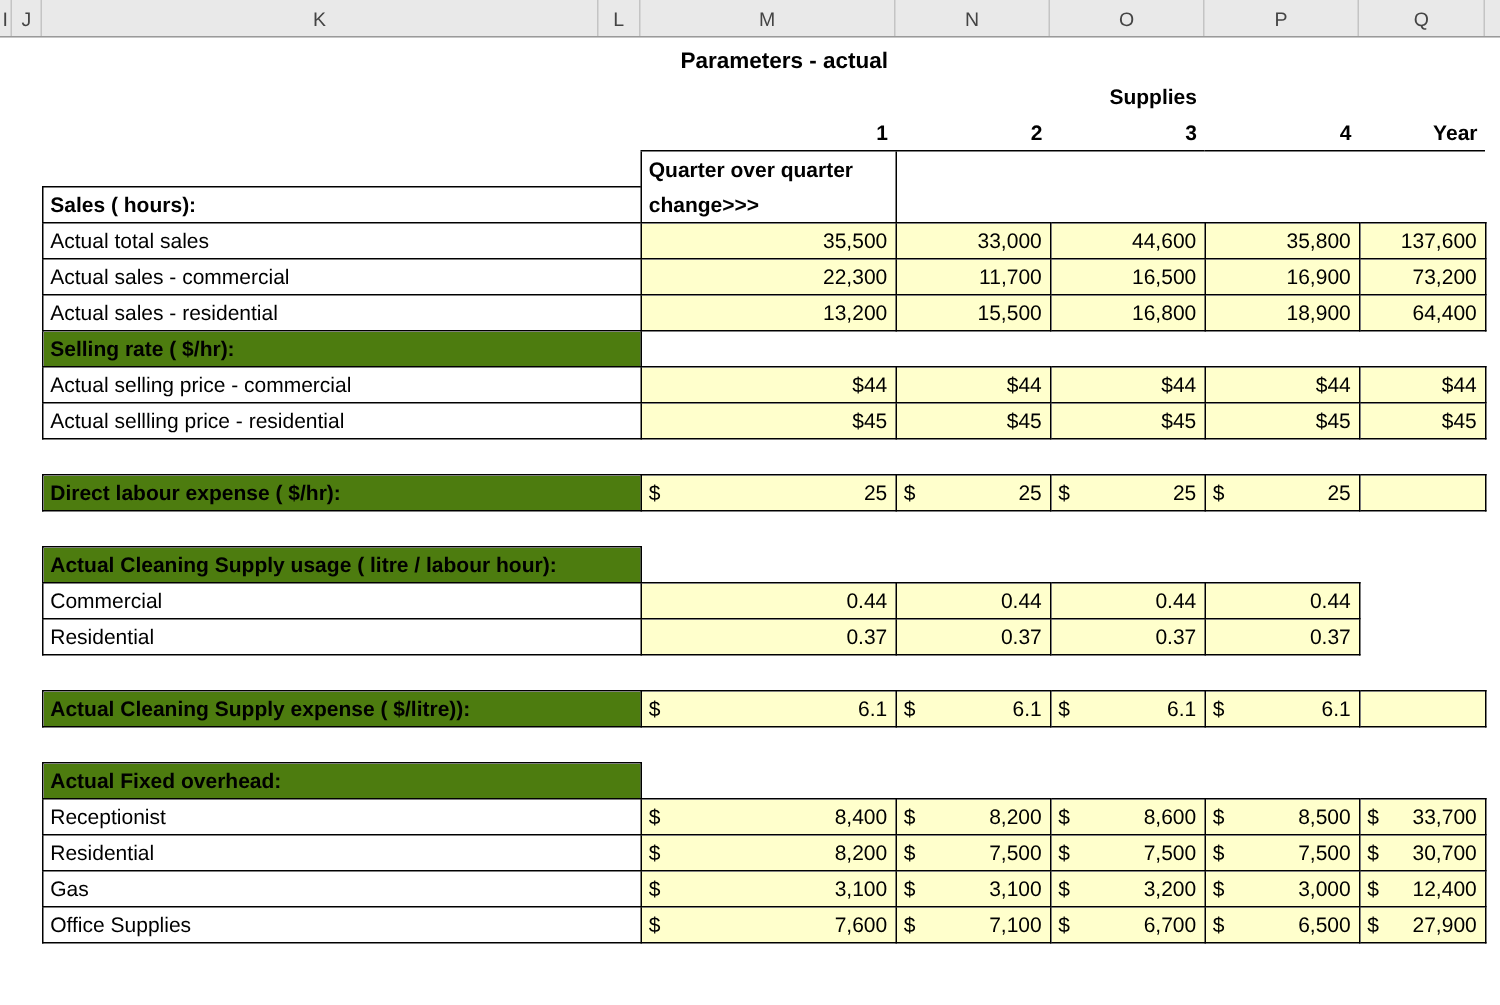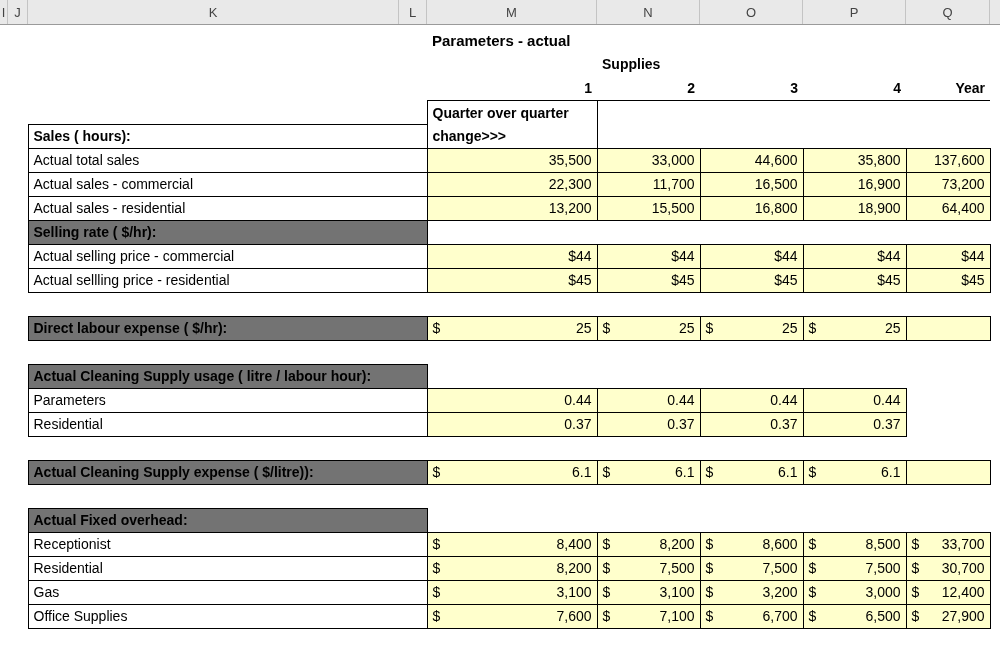--- a/index.html
+++ b/index.html
@@ -29,24 +29,24 @@
   table.sheet { border-collapse: collapse; table-layout: fixed; width: 1000px; margin-top: 3px; }
   tr { height: 24px; }
   td {
     font-size: 14px; color: #000;
     padding: 0 5px; white-space: nowrap;
     vertical-align: middle; overflow: hidden;
   }
   td.b  { border: 1px solid #000; }
   td.bb { border-bottom: 1px solid #000; }
   td.yellow { background: #FFFFCC; }
-  td.gray   { background: #737373; font-weight: bold; }
+  td.gray   { background: #4d7c0f; font-weight: bold; }
   .bold   { font-weight: bold; }
   .num    { text-align: right; }
-  .center { text-align: left; }
+  .center { text-align: right; }
   .title  { font-size: 15px; }
   td.note { vertical-align: top; padding-top: 1px; line-height: 23px; overflow: visible; white-space: nowrap; font-weight: bold; }
   td.acct { padding: 0; }
   .acctwrap { display: flex; justify-content: space-between; align-items: center; padding: 0 5px; height: 23px; }
 </style>
 </head>
 <body>
 
 <div class="colheaders">
   <div class="ch" style="width:8px">I</div>
@@ -255,21 +255,21 @@
     <td></td>
         <td></td>
         <td></td>
         <td></td>
         <td></td>
         <td></td>
   </tr>
 
   <tr>
     <td></td>
-    <td class="b">Parameters</td>
+    <td class="b">Commercial</td>
     <td class="b yellow num">0.44</td>
     <td class="b yellow num">0.44</td>
     <td class="b yellow num">0.44</td>
     <td class="b yellow num">0.44</td>
     <td></td>
         <td></td>
   </tr>
 
   <tr>
     <td></td>

